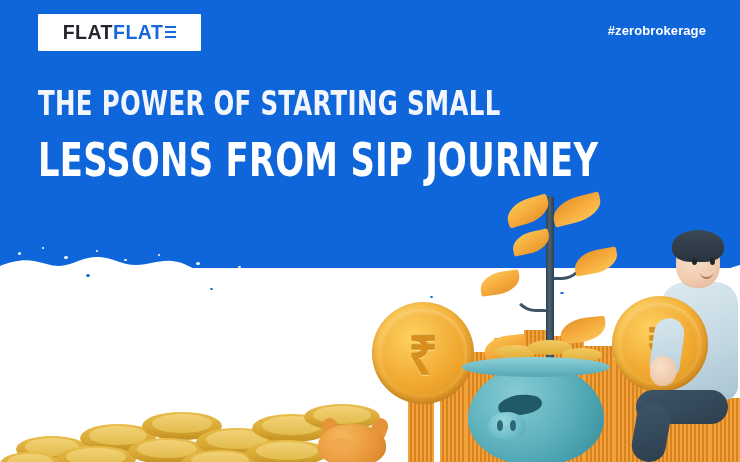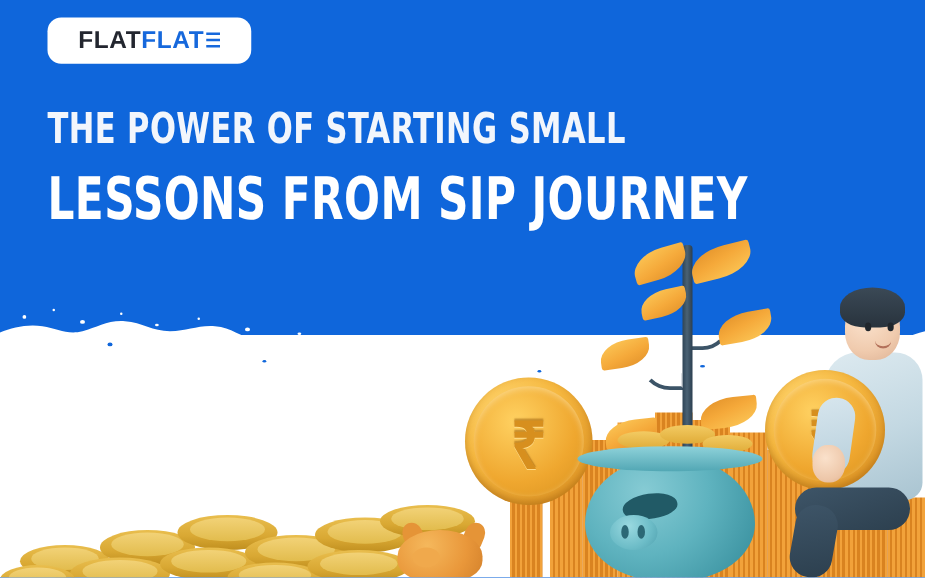--- a/index.html
+++ b/index.html
@@ -50,21 +50,21 @@
   .fleck-blue { background: #0F66DB; }
 
   
   .logo-pill {
     position: absolute;
     left: 38px;
     top: 14px;
     width: 163px;
     height: 37px;
     background: #ffffff;
-    border-radius: 11px;
+    border-radius: 1px;
     z-index: 12;
     display: flex;
     align-items: center;
     justify-content: center;
   }
   .logo-wordmark {
     display: flex;
     align-items: center;
     font-weight: 700;
     font-size: 19.5px;
@@ -428,20 +428,21 @@
       <span class="logo-flat">FLAT</span>
         <span class="logo-rade">FLAT</span>
       <span class="logo-bars">
           <i></i>
           <i></i>
           <i></i>
         </span>
     </span>
   </div>
 
+  <div class="hashtag">#zerobrokerage</div>
 
   <div class="headline-1">THE POWER OF STARTING SMALL</div>
   <div class="headline-2">LESSONS FROM  SIP JOURNEY</div>
 
   <div class="plant-stem"></div>
 
   <div class="leaf leaf-a" style="left:506px;top:199px;width:44px;height:24px;transform:rotate(-16deg);"></div>
   <div class="leaf leaf-a" style="left:552px;top:197px;width:50px;height:25px;transform:rotate(166deg);"></div>
   <div class="leaf leaf-a" style="left:512px;top:232px;width:38px;height:21px;transform:rotate(-12deg);"></div>
   <div class="leaf leaf-a" style="left:574px;top:250px;width:44px;height:23px;transform:rotate(170deg);"></div>

